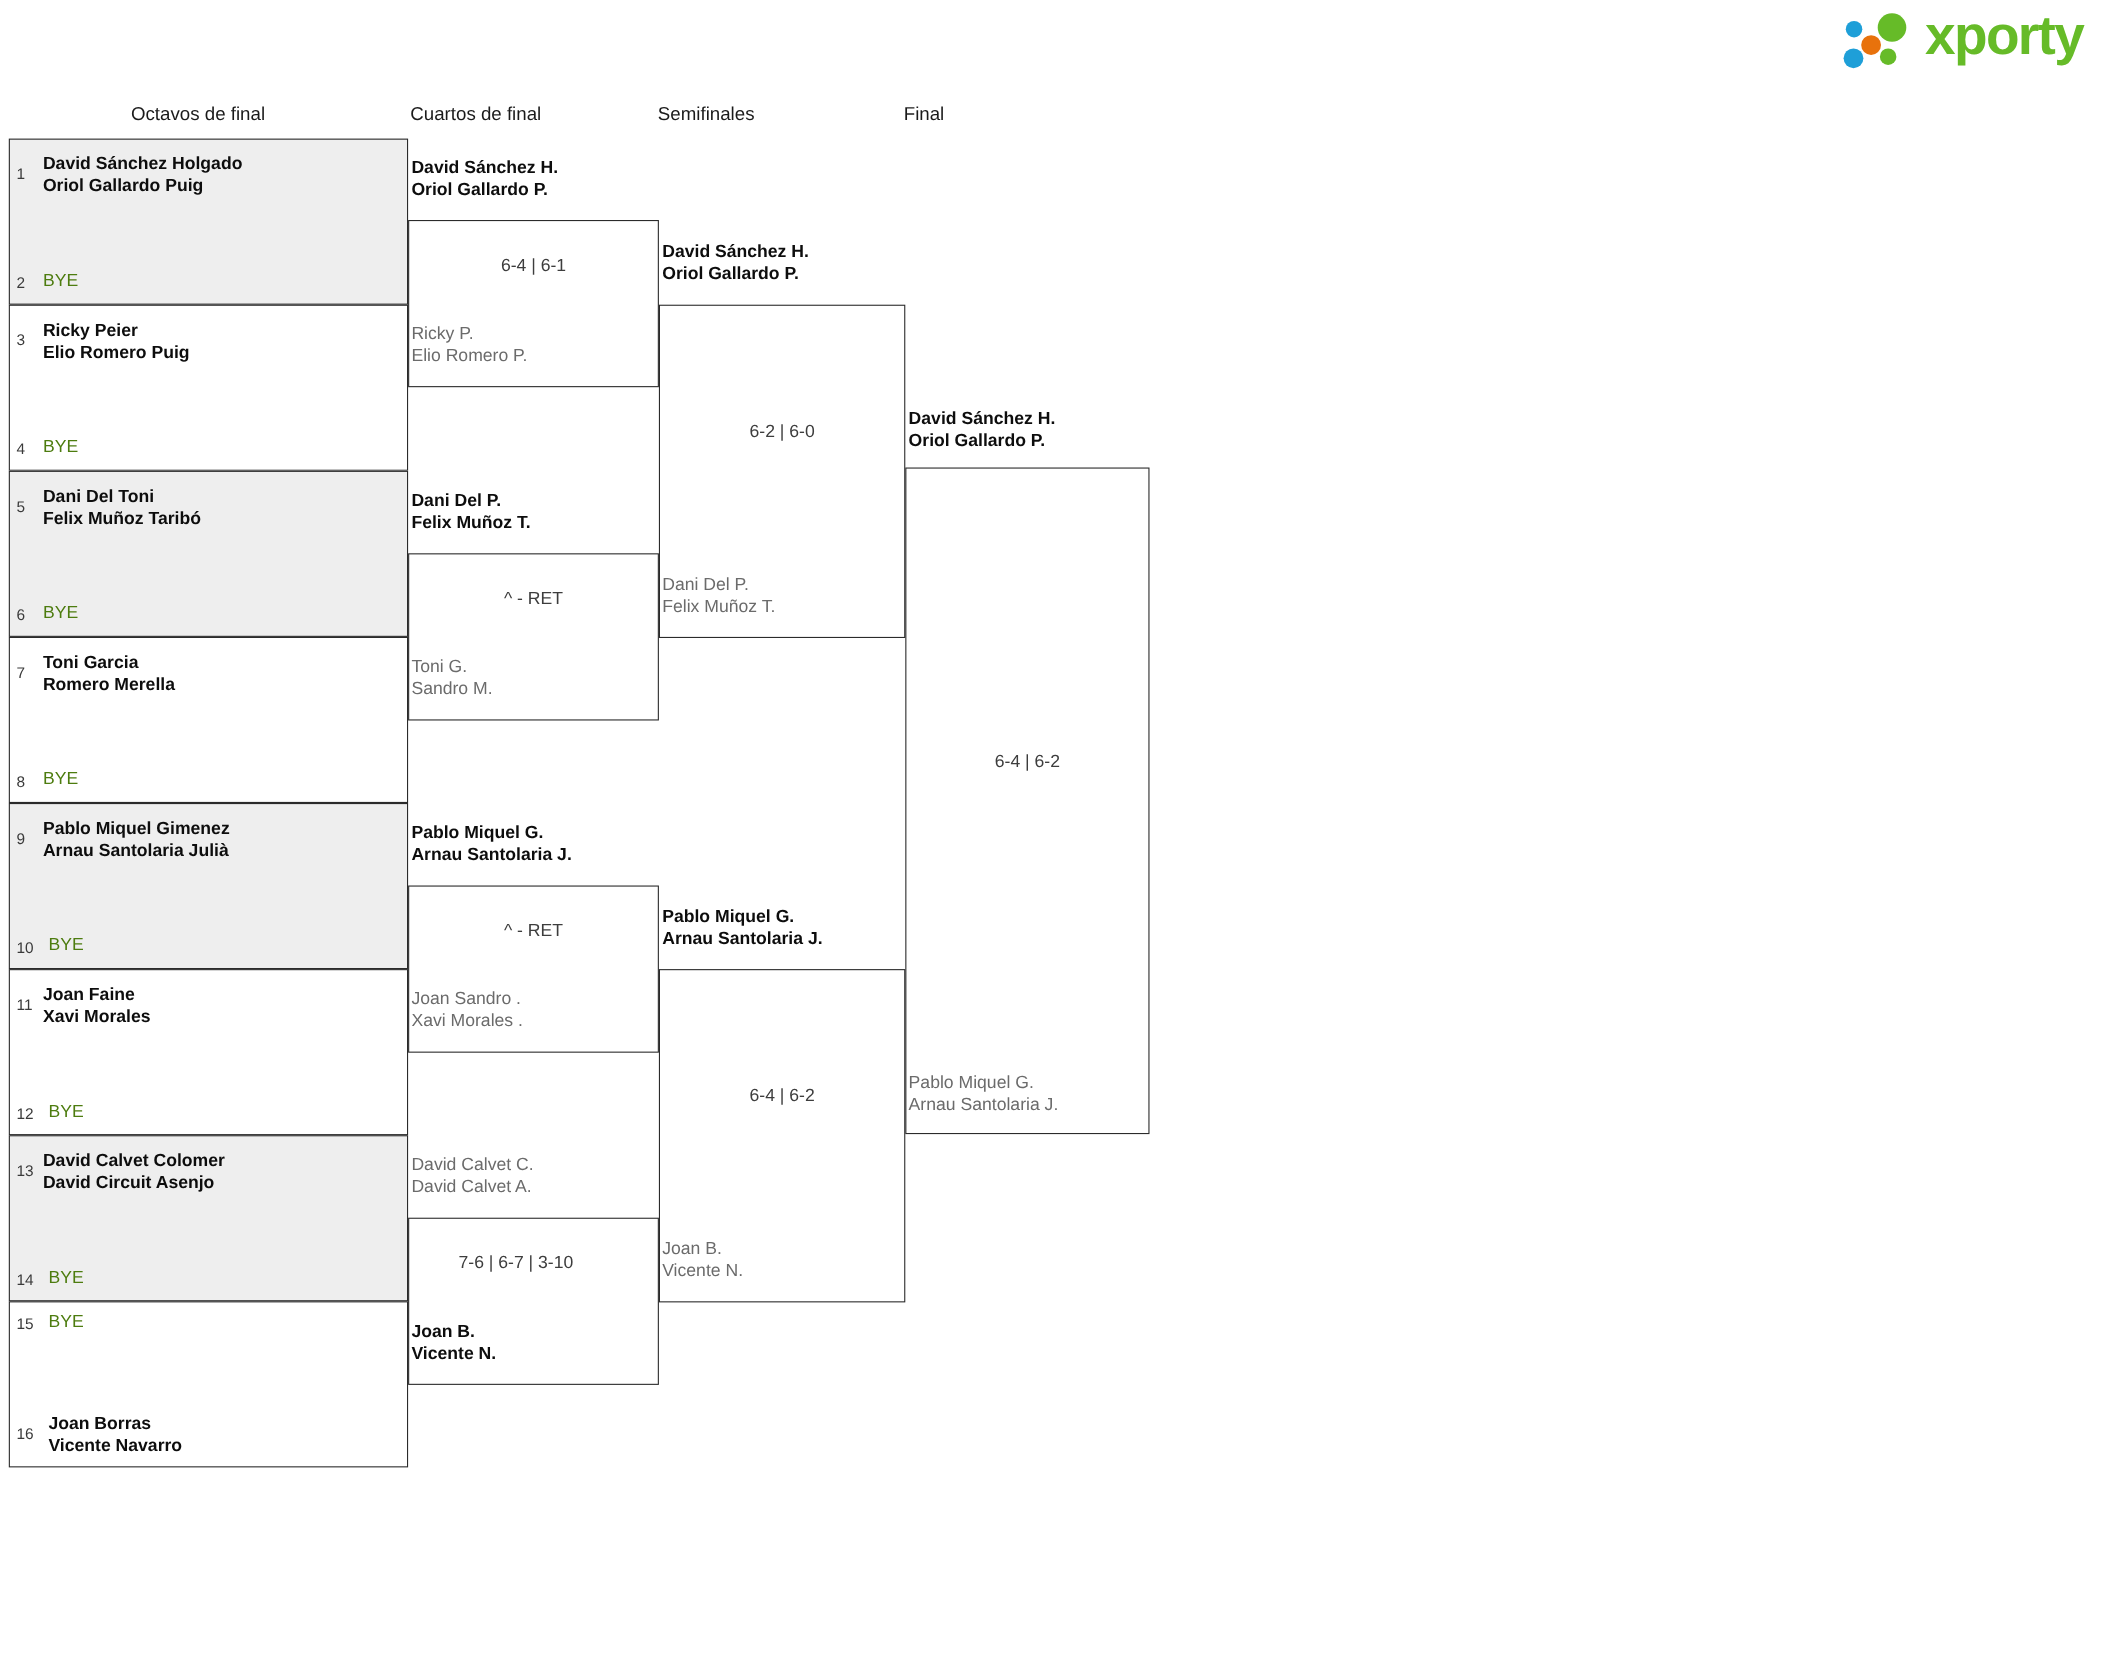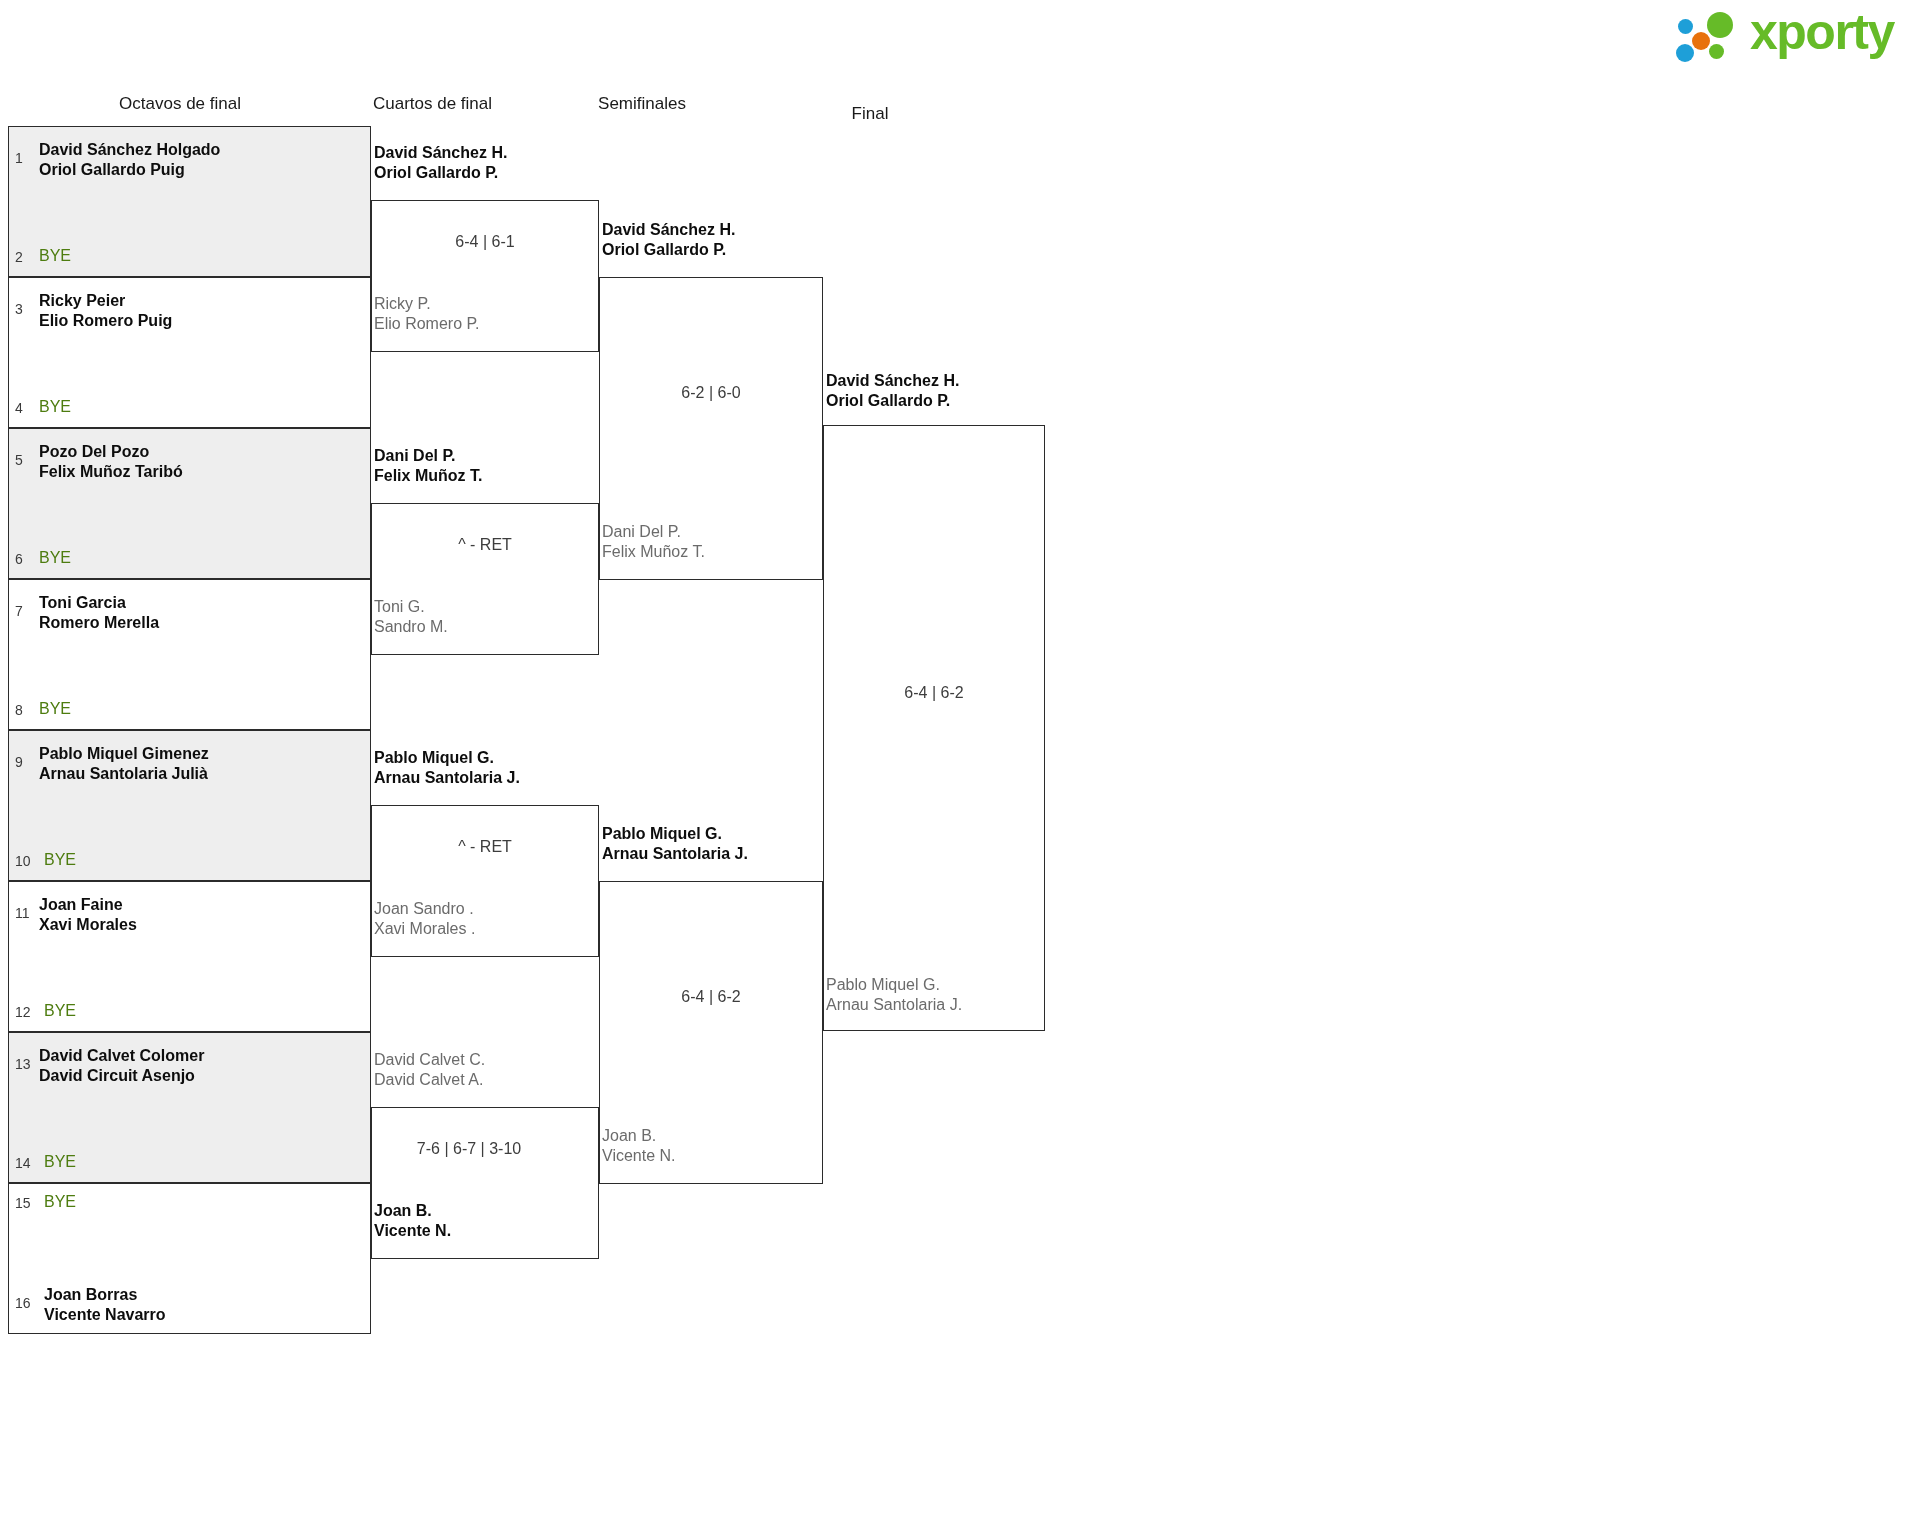--- a/index.html
+++ b/index.html
@@ -125,21 +125,21 @@
     <span class="dot" style="left:0px;  top:34px; width:18px; height:18px; background:#1e9fd8;"></span>
     <span class="dot" style="left:31px; top:2px;  width:26px; height:26px; background:#66bb28;"></span>
     <span class="dot" style="left:33px; top:34px; width:15px; height:15px; background:#66bb28;"></span>
   </div>
   <div class="logo-word">xporty</div>
 </div>
 
 <div class="round-header" style="left:60px;  width:240px;">Octavos de final</div>
 <div class="round-header" style="left:320px; width:225px;">Cuartos de final</div>
 <div class="round-header" style="left:552px; width:180px;">Semifinales</div>
-<div class="round-header" style="left:810px; width:120px;margin-top:10px;">Final</div>
+<div class="round-header" style="left:780px; width:120px;">Final</div>
 
 <div id="bracket">
 
   <div class="slot shaded bordered" style="left:8px; top:126px; width:363px; height:151px;">
     <span class="seed-num" style="top:24px;">1</span>
     <span class="names winner" style="left:30px; top:13px;">
       <span class="n">David Sánchez Holgado</span>
       <span class="n">Oriol Gallardo Puig</span>
     </span>
     <span class="seed-num" style="top:123px;">2</span>
@@ -152,21 +152,21 @@
       <span class="n">Ricky Peier</span>
       <span class="n">Elio Romero Puig</span>
     </span>
     <span class="seed-num" style="top:123px;">4</span>
     <span class="bye" style="left:30px; top:121px;">BYE</span>
   </div>
 
   <div class="slot shaded bordered" style="left:8px; top:428px; width:363px; height:151px;">
     <span class="seed-num" style="top:24px;">5</span>
     <span class="names winner" style="left:30px; top:13px;">
-      <span class="n">Pozo Del Pozo</span>
+      <span class="n">Dani Del Toni</span>
       <span class="n">Felix Muñoz Taribó</span>
     </span>
     <span class="seed-num" style="top:123px;">6</span>
     <span class="bye" style="left:30px; top:121px;">BYE</span>
   </div>
 
   <div class="slot bordered" style="left:8px; top:579px; width:363px; height:151px;">
     <span class="seed-num" style="top:24px;">7</span>
     <span class="names winner" style="left:30px; top:13px;">
       <span class="n">Toni Garcia</span>

